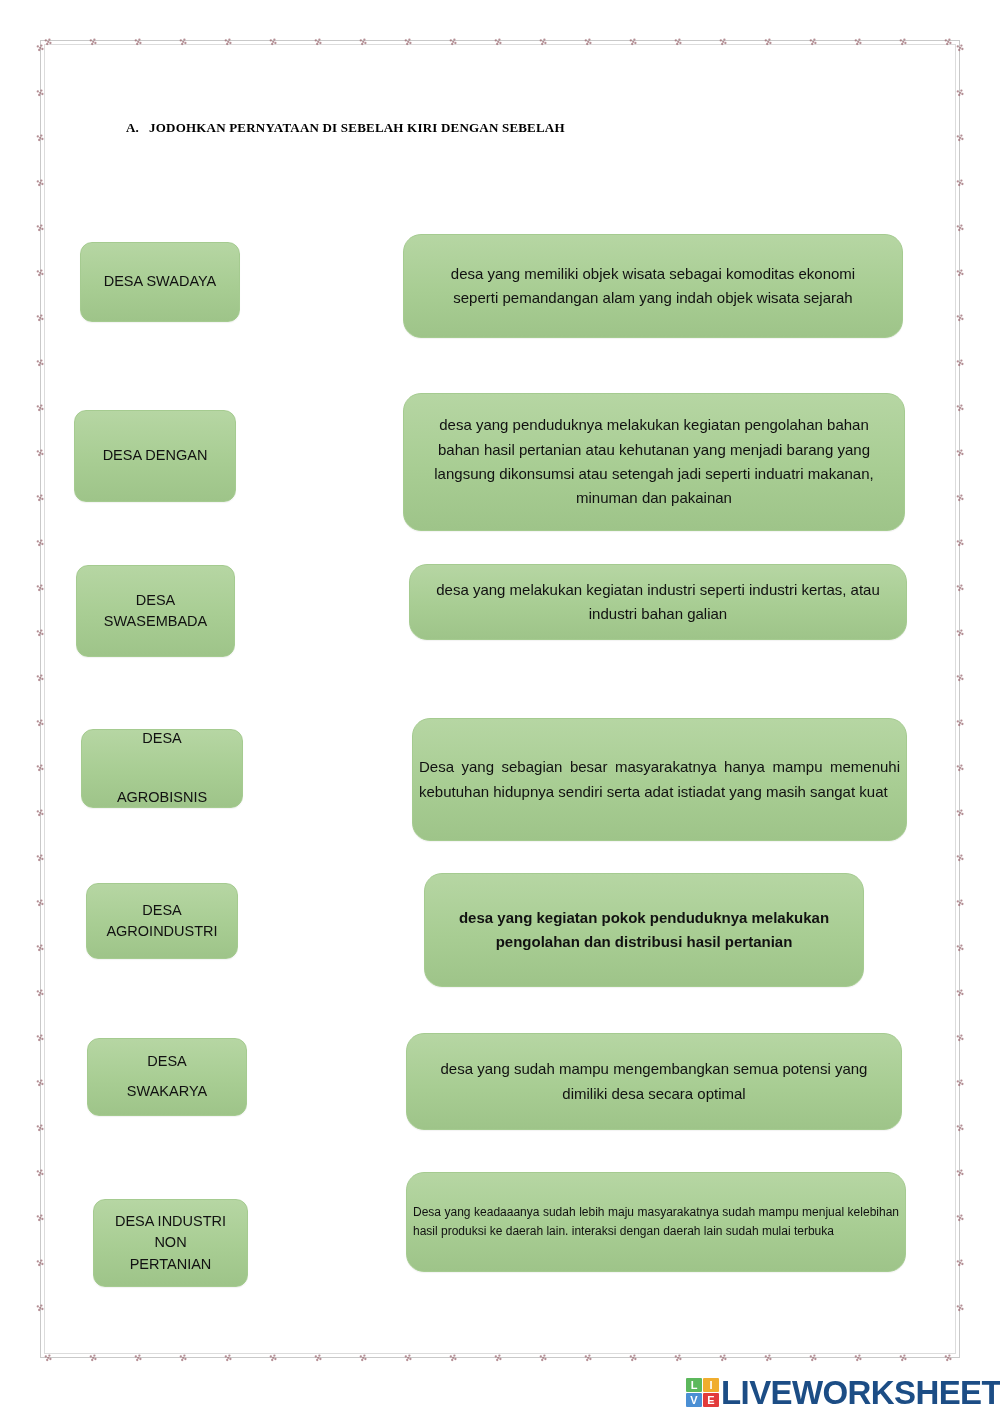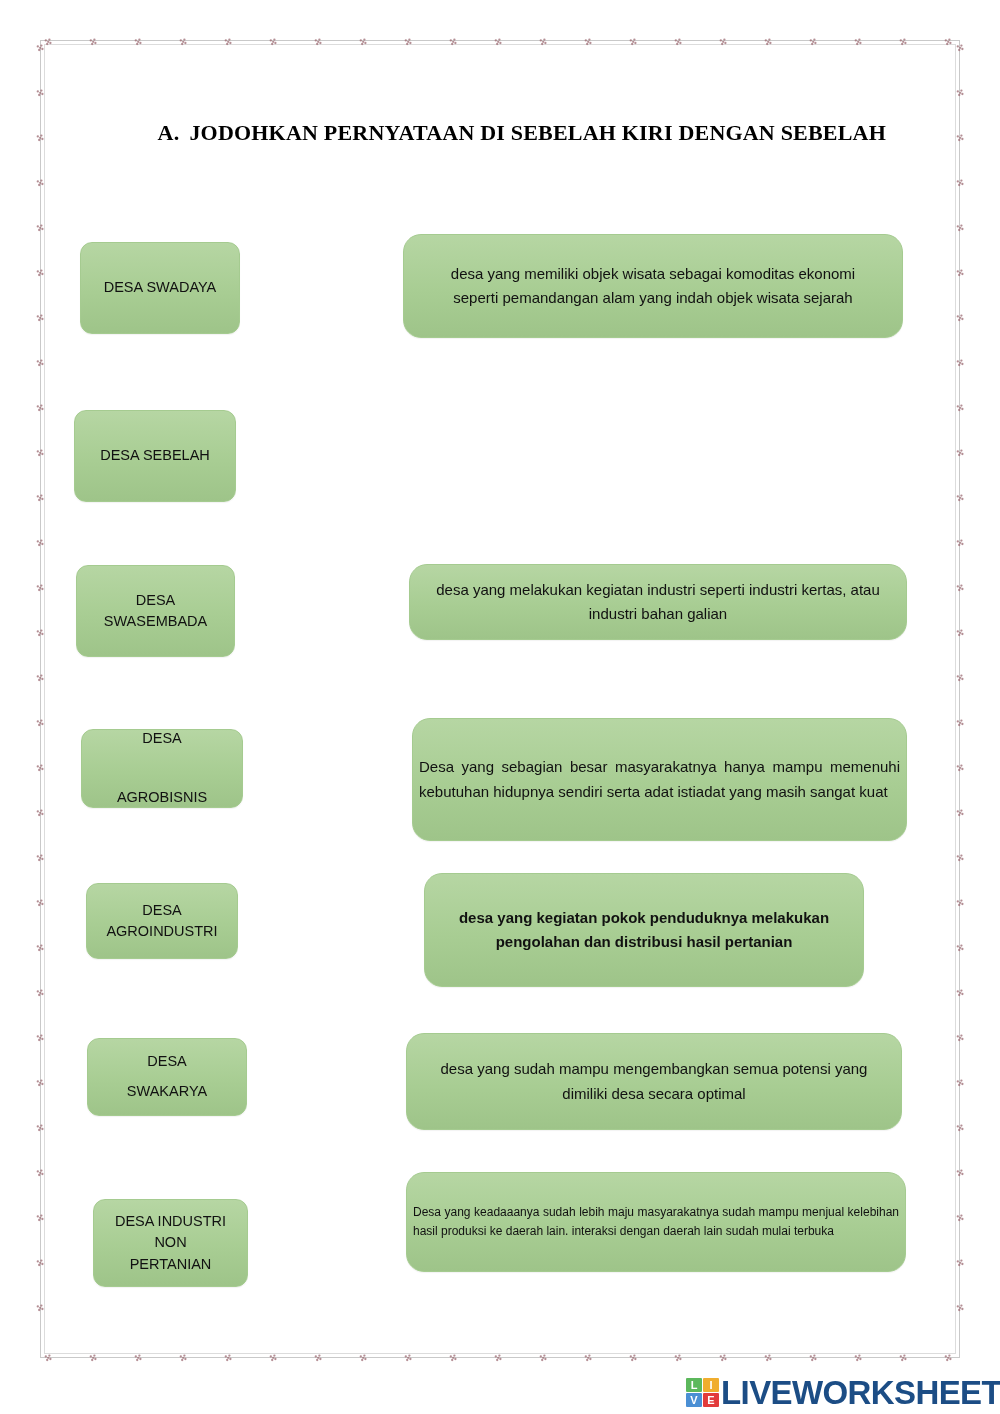--- a/index.html
+++ b/index.html
@@ -50,25 +50,24 @@
     height: 1414px;
   }
 
   #worksheet-title {
     position: absolute;
     left: 126px;
     top: 120px;
     width: 760px;
     font-family: "Liberation Serif", serif;
     font-weight: bold;
-    font-size: 22px;
+    font-size: 13px;
     letter-spacing: 0.2px;
     color: #000000;
     white-space: nowrap;
-    text-align: right;
   }
   #worksheet-title .title-letter { margin-right: 10px; }
 
   
   .box {
     position: absolute;
     box-sizing: border-box;
     border-radius: 14px;
     background: linear-gradient(180deg, #b6d6a3 0%, #a8cd93 55%, #9ec489 100%);
     border: 1px solid #a5cb90;
@@ -651,26 +650,26 @@
     <circle cx="5.2" cy="1270" r="1.15" fill="#9b6a72" opacity="0.75"></circle>
     <circle cx="6.2" cy="1267.8" r="1.15" fill="#9b6a72" opacity="0.75"></circle>
   </svg>
 
 <div id="content">
 
   <div id="worksheet-title">
     <span class="title-letter">A.</span><span>JODOHKAN PERNYATAAN DI SEBELAH KIRI DENGAN SEBELAH</span>
   </div>
 
-  <div class="box box-left" style="left:80px; top:242px; width:160px; height:92px;">
+  <div class="box box-left" style="left:80px; top:242px; width:160px; height:80px;">
     <span class="label">DESA SWADAYA</span>
   </div>
 
   <div class="box box-left" style="left:74px; top:410px; width:162px; height:92px;">
-    <span class="label">DESA SEBELAH</span>
+    <span class="label">DESA DENGAN</span>
   </div>
 
   <div class="box box-left" style="left:76px; top:565px; width:159px; height:92px;">
     <span class="label">DESA<br>SWASEMBADA</span>
   </div>
 
   <div class="box box-left spaced" style="left:81px; top:729px; width:162px; height:79px;">
     <span class="label">DESA<br><br>AGROBISNIS</span>
   </div>
 
@@ -683,20 +682,23 @@
   </div>
 
   <div class="box box-left" style="left:93px; top:1177px; width:155px; height:88px;margin-top:22px;">
     <span class="label">DESA INDUSTRI<br>NON<br>PERTANIAN</span>
   </div>
 
   <div class="box box-right" style="left:403px; top:234px; width:500px; height:104px;">
     <span class="label">desa yang memiliki objek wisata sebagai komoditas ekonomi seperti pemandangan alam yang indah objek wisata sejarah</span>
   </div>
 
+  <div class="box box-right" style="left:403px; top:393px; width:502px; height:138px;">
+    <span class="label">desa yang penduduknya melakukan kegiatan pengolahan bahan bahan hasil pertanian atau kehutanan yang menjadi barang yang langsung dikonsumsi atau setengah jadi seperti induatri makanan, minuman dan pakainan</span>
+  </div>
 
   <div class="box box-right" style="left:409px; top:564px; width:498px; height:76px;">
     <span class="label">desa yang melakukan kegiatan industri seperti industri kertas, atau industri bahan galian</span>
   </div>
 
   <div class="box box-right justify" style="left:412px; top:718px; width:495px; height:123px;">
     <span class="label">Desa yang sebagian besar masyarakatnya hanya mampu memenuhi kebutuhan hidupnya sendiri serta adat istiadat yang masih sangat kuat</span>
   </div>
 
   <div class="box box-right" style="left:424px; top:873px; width:440px; height:114px;font-weight:bold;">

